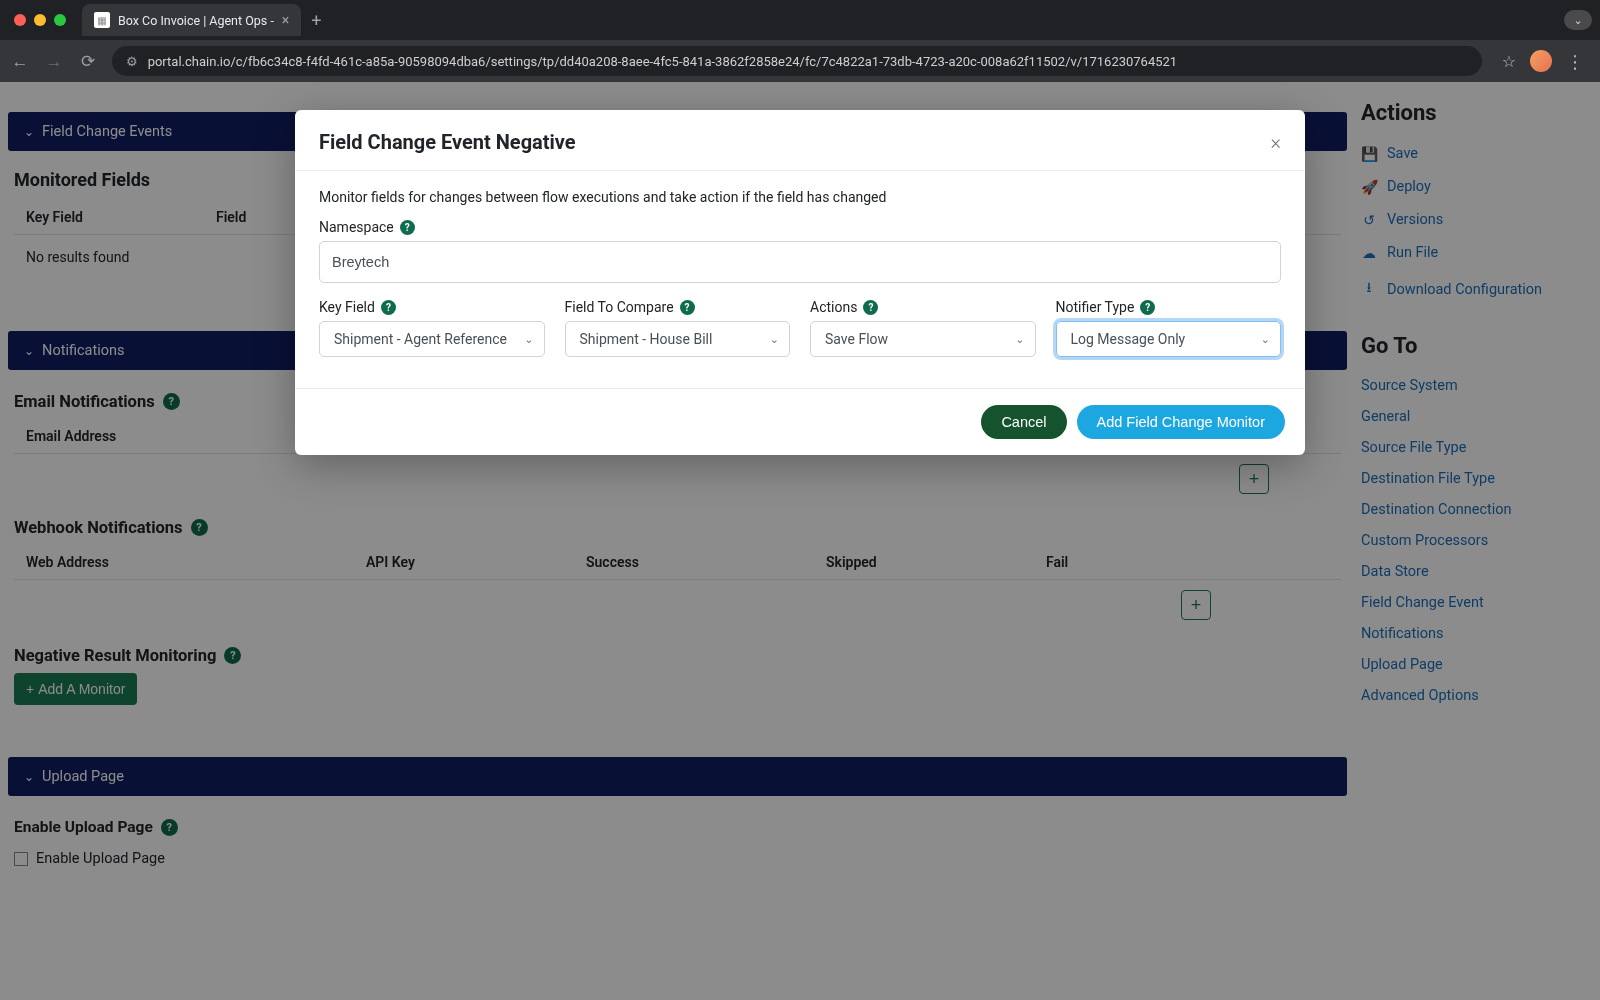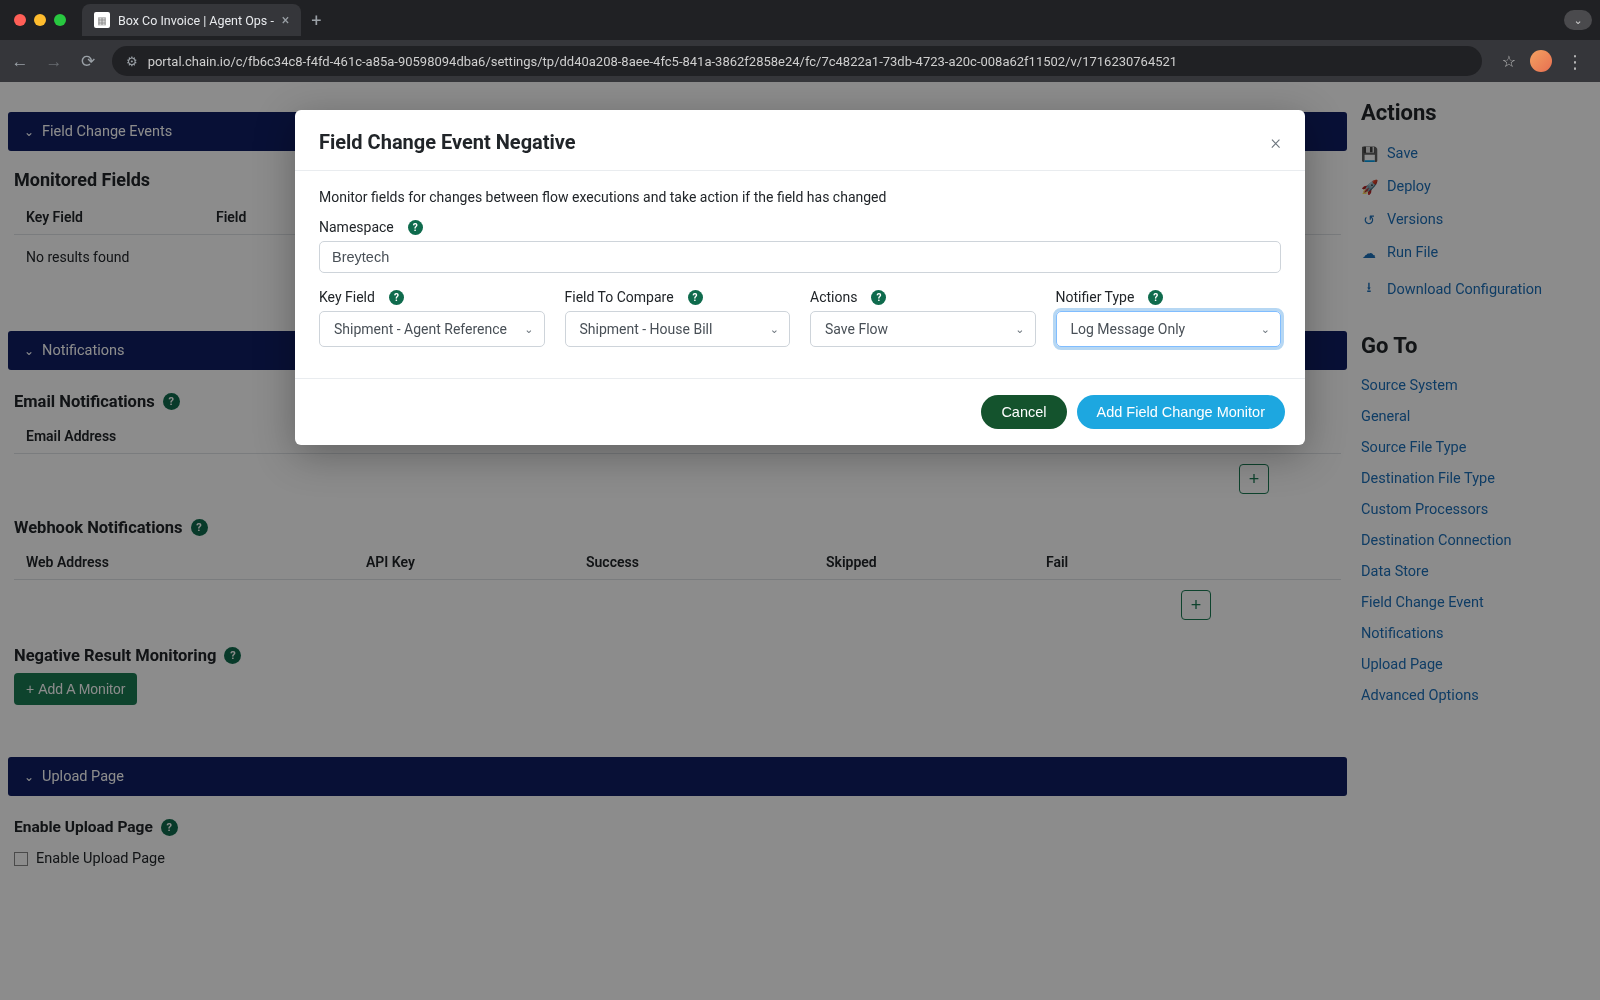--- a/index.html
+++ b/index.html
@@ -94,24 +94,24 @@
   }
   .modal {
     margin-top:28px; width:1010px; background:#fff; border-radius:6px;
     box-shadow:0 10px 40px rgba(0,0,0,0.3); height:fit-content;
   }
   .modal-head { padding:20px 24px 16px 24px; display:flex; align-items:center; border-bottom:1px solid #e9ecef;}
   .modal-title { font-size:20px; font-weight:700; color:#212529;}
   .modal-close { margin-left:auto; color:#6c757d; font-size:20px; font-weight:300; cursor:pointer;}
   .modal-body { padding:18px 24px 31px 24px; border-bottom:1px solid #e9ecef;}
   .modal-desc { font-size:14px; color:#212529; margin-bottom:14px;}
-  .form-label { font-size:14px; color:#212529; margin-bottom:6px; display:flex; align-items:center; gap:14px;}
+  .form-label { font-size:14px; color:#212529; margin-bottom:6px; display:flex; align-items:center; gap:6px;}
   .help-sm { width:15px;height:15px;border-radius:50%;background:#0f6b4d;color:#fff;font-size:10px;display:inline-flex;align-items:center;justify-content:center;font-weight:700;}
   .text-input {
-    width:100%; height:32px; border:1px solid #ced4da; border-radius:5px;
+    width:100%; height:42px; border:1px solid #ced4da; border-radius:5px;
     padding:0 12px; font-size:14.5px; color:#495057;
   }
   .form-row { display:flex; gap:20px; margin-top:16px;}
   .form-col { flex:1; display:flex; flex-direction:column;}
   .select {
     height:36px;border:1px solid #ced4da;border-radius:5px;background:#fff;
     display:flex;align-items:center;justify-content:space-between;
     padding:0 10px 0 14px;color:#495057;font-size:14px;
   }
   .select.focused { outline:3px solid rgba(46,139,221,0.35); outline-offset:0; border-color:#80bdff;}
@@ -274,24 +274,24 @@
           <a class="side-link">
               <span>General</span>
             </a>
           <a class="side-link">
               <span>Source File Type</span>
             </a>
           <a class="side-link">
               <span>Destination File Type</span>
             </a>
           <a class="side-link">
+              <span>Destination Connection</span>
+            </a>
+          <a class="side-link">
               <span>Custom Processors</span>
-            </a>
-          <a class="side-link">
-              <span>Destination Connection</span>
             </a>
           <a class="side-link">
               <span>Data Store</span>
             </a>
           <a class="side-link">
               <span>Field Change Event</span>
             </a>
           <a class="side-link">
               <span>Notifications</span>
             </a>

